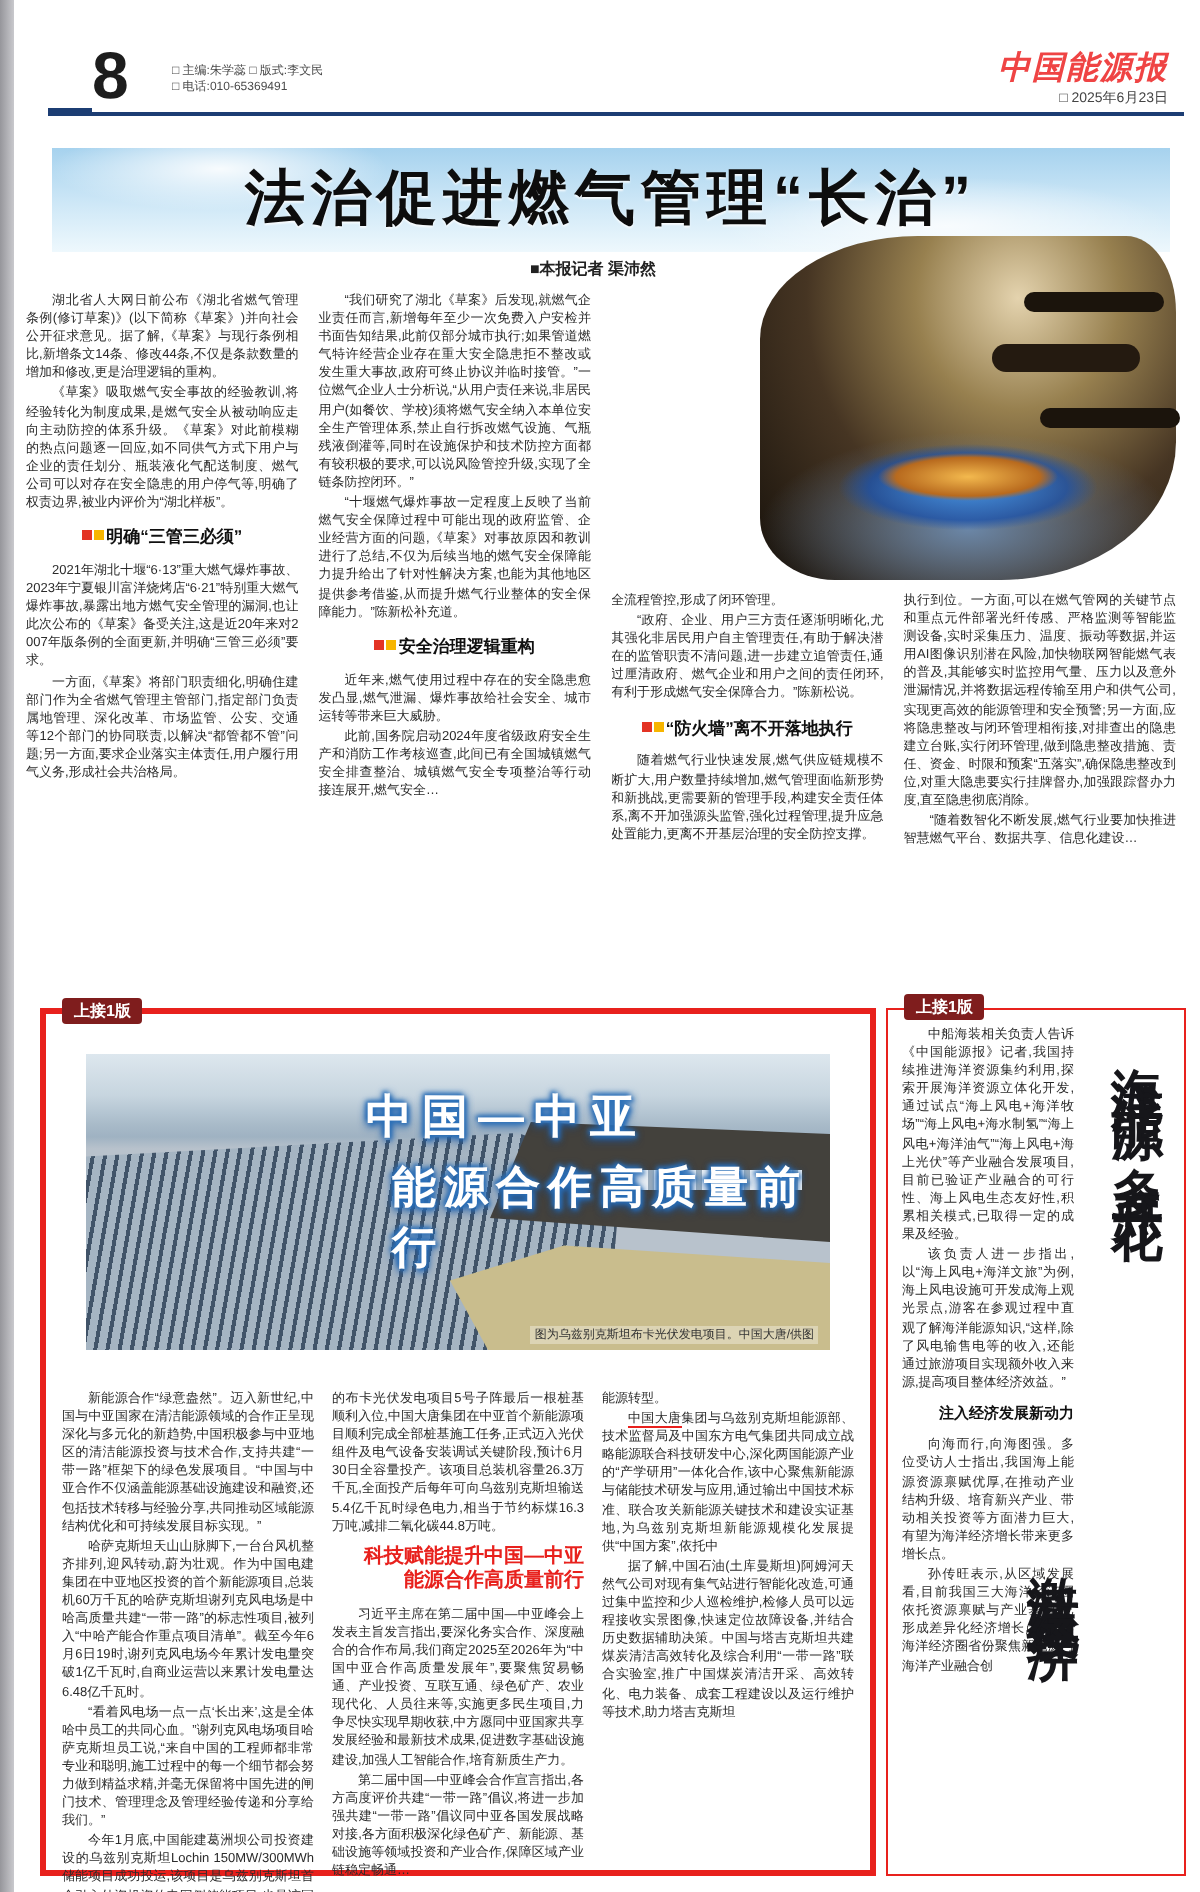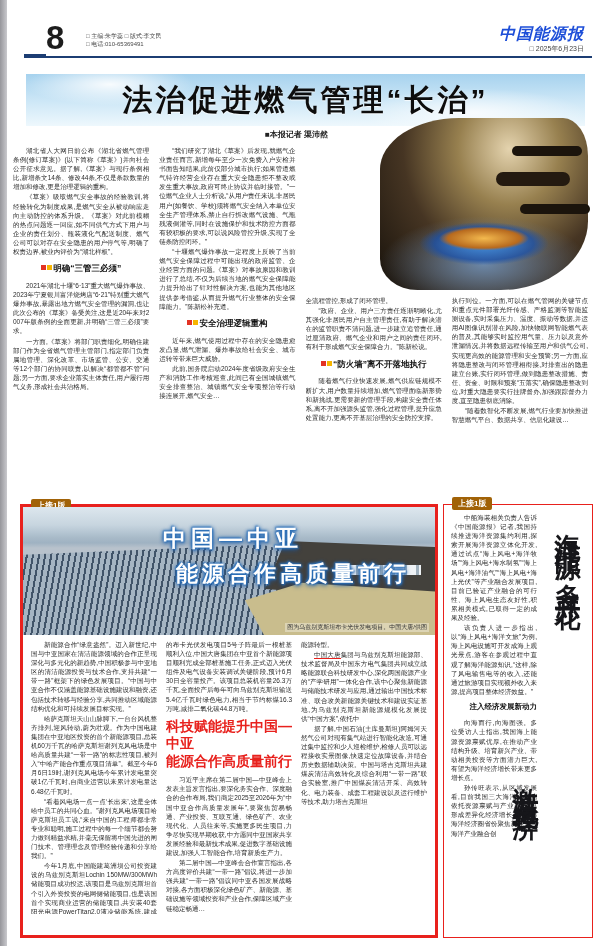--- a/index.html
+++ b/index.html
@@ -11,21 +11,21 @@
   .scan-edge{position:absolute;left:0;top:0;width:7px;height:946px;
     background:linear-gradient(90deg,#96969b,#c9c9cd);}
   
   .hdr{position:absolute;left:24px;right:10px;top:24px;height:34px;}
   .pageno{position:absolute;left:22px;top:-4px;font-size:33px;font-weight:bold;color:#1d1d1d;line-height:36px;}
   .pageno-rule{position:absolute;left:0;top:30px;width:22px;height:3px;background:#1c3d73;}
   .hdr-meta{position:absolute;left:62px;top:8px;font-size:6px;color:#4a4a4a;line-height:8px;}
   .hdr-section{position:absolute;left:0;right:0;top:4px;text-align:center;
     font-size:18px;font-weight:bold;letter-spacing:7px;color:#111;}
   .masthead{position:absolute;right:6px;top:0;font-size:16px;font-weight:bold;
-    font-style:italic;color:#1d4ed8;font-family:"DejaVu Serif",serif;letter-spacing:1px;}
+    font-style:italic;color:#ef4444;font-family:"DejaVu Serif",serif;letter-spacing:1px;}
   .hdr-date{position:absolute;right:6px;top:20px;font-size:7px;color:#444;}
   .hdr-rule{position:absolute;left:24px;right:8px;top:56px;height:2px;background:#1c3d73;}
   
   .banner{position:absolute;left:26px;right:15px;top:74px;height:52px;overflow:hidden;
     background:
       radial-gradient(ellipse 120px 30px at 15% 20%,rgba(255,255,255,.9),transparent 70%),
       radial-gradient(ellipse 160px 35px at 80% 75%,rgba(255,255,255,.8),transparent 70%),
       linear-gradient(180deg,#a6d2ee 0%,#cfe8f7 55%,#eef8fd 100%);}
   .banner h1{margin:0;text-align:center;line-height:52px;font-size:30px;color:#0d0d0d;
     font-weight:bold;letter-spacing:3px;text-shadow:0 1px 1px rgba(255,255,255,.8);}
@@ -48,41 +48,41 @@
     background:
       radial-gradient(ellipse 60px 16px at 50% 70%,#f3b94e,#b86a1e 60%,transparent 75%),
       radial-gradient(ellipse 90px 30px at 50% 73%,rgba(70,150,230,.95),rgba(25,80,170,.75) 55%,transparent 72%),
       radial-gradient(ellipse 130px 60px at 50% 85%,#6b87a8,transparent 80%),
       radial-gradient(ellipse at 62% 18%,#e4d3ae 0%,#97804f 28%,#463523 58%,#15100a 100%);}
   .stove::before{content:"";position:absolute;right:6px;top:28px;width:70px;height:10px;
     background:#1b140c;border-radius:6px;box-shadow:-14px 28px 0 2px #241a10,8px 58px 0 0 #1b140c;}
   
   .feature{position:absolute;left:20px;top:504px;width:418px;height:434px;
     border:3px solid #e8211d;box-sizing:border-box;background:#fff;}
-  .tag{position:absolute;left:8px;top:-8px;background:#a16207;color:#fff;
+  .tag{position:absolute;left:8px;top:-8px;background:#7f1d1d;color:#fff;
     font-size:8px;line-height:13px;padding:0 6px;border-radius:2px;font-weight:bold;}
-  .feature-photo{position:relative;height:128px;margin:0;overflow:hidden;background:
+  .feature-photo{position:relative;height:148px;margin:20px;overflow:hidden;background:
       linear-gradient(180deg,#dde7ee 0%,#c7d5df 14%,#b4c5d2 20%,#a8bac8 24%,#9fb2c2 28%,#b8c2cc 32%);}
   .panels{position:absolute;left:0;top:30px;right:0;bottom:0;
     background:repeating-linear-gradient(100deg,rgba(52,72,94,.9) 0 2px,rgba(164,180,194,.95) 2px 6px);
     clip-path:polygon(0 18%,58% 8%,72% 22%,70% 100%,0 100%);}
   .land-dark{position:absolute;right:0;top:34px;width:170px;height:60px;background:#43413c;
     clip-path:polygon(12% 0,100% 10%,100% 100%,0 80%);}
   .land-tan{position:absolute;right:0;bottom:0;width:190px;height:58px;background:#c9bd8d;
     clip-path:polygon(0 40%,30% 10%,100% 25%,100% 100%,10% 100%);}
   .buildings{position:absolute;right:14px;top:58px;width:86px;height:10px;
     background:repeating-linear-gradient(90deg,#eef2f5 0 9px,#9fb0bd 9px 12px);}
   .ftitle1{position:absolute;left:140px;top:16px;font-size:23px;font-weight:bold;color:#fff;
     letter-spacing:5px;text-shadow:0 0 4px #2a6fb8,1px 1px 2px #2a6fb8,-1px -1px 2px #2a6fb8,0 2px 5px rgba(20,80,160,.9);}
   .ftitle2{position:absolute;left:153px;top:52px;font-size:22px;font-weight:bold;color:#fff;
     letter-spacing:4px;text-shadow:0 0 4px #2a6fb8,1px 1px 2px #2a6fb8,-1px -1px 2px #2a6fb8,0 2px 5px rgba(20,80,160,.9);}
   .fcaption{position:absolute;right:6px;bottom:3px;font-size:6px;color:#333;
     background:rgba(255,255,255,.35);padding:0 2px;}
   .feature-cols{display:flex;gap:9px;margin:5px 8px 0 8px;height:274px;overflow:hidden;}
-  .red-subhead{color:#e8211d;font-weight:bold;text-align:left;font-size:14px;
+  .red-subhead{color:#e8211d;font-weight:bold;text-align:right;font-size:10px;
     line-height:1.25;margin:5px 0;text-indent:0;}
   .red-u{border-bottom:1.5px solid #e8211d;}
   
   .rightbox{position:absolute;left:443px;top:504px;width:150px;height:434px;
     border:1px solid #e8211d;box-sizing:border-box;background:#fff;}
   .rtext{position:absolute;left:7px;top:8px;width:86px;height:418px;overflow:hidden;
     font-size:6.5px;line-height:1.4;text-align:justify;word-break:break-all;color:#2b2b2b;}
   .subhead-plain{text-align:right;font-weight:bold;font-size:7.5px;color:#111;margin:6px 0;text-indent:0;}
   .vtitle1{position:absolute;right:6px;top:8px;writing-mode:vertical-rl;
     font-size:26px;font-weight:bold;color:#16161a;letter-spacing:7px;font-family:"DejaVu Serif",serif;}

